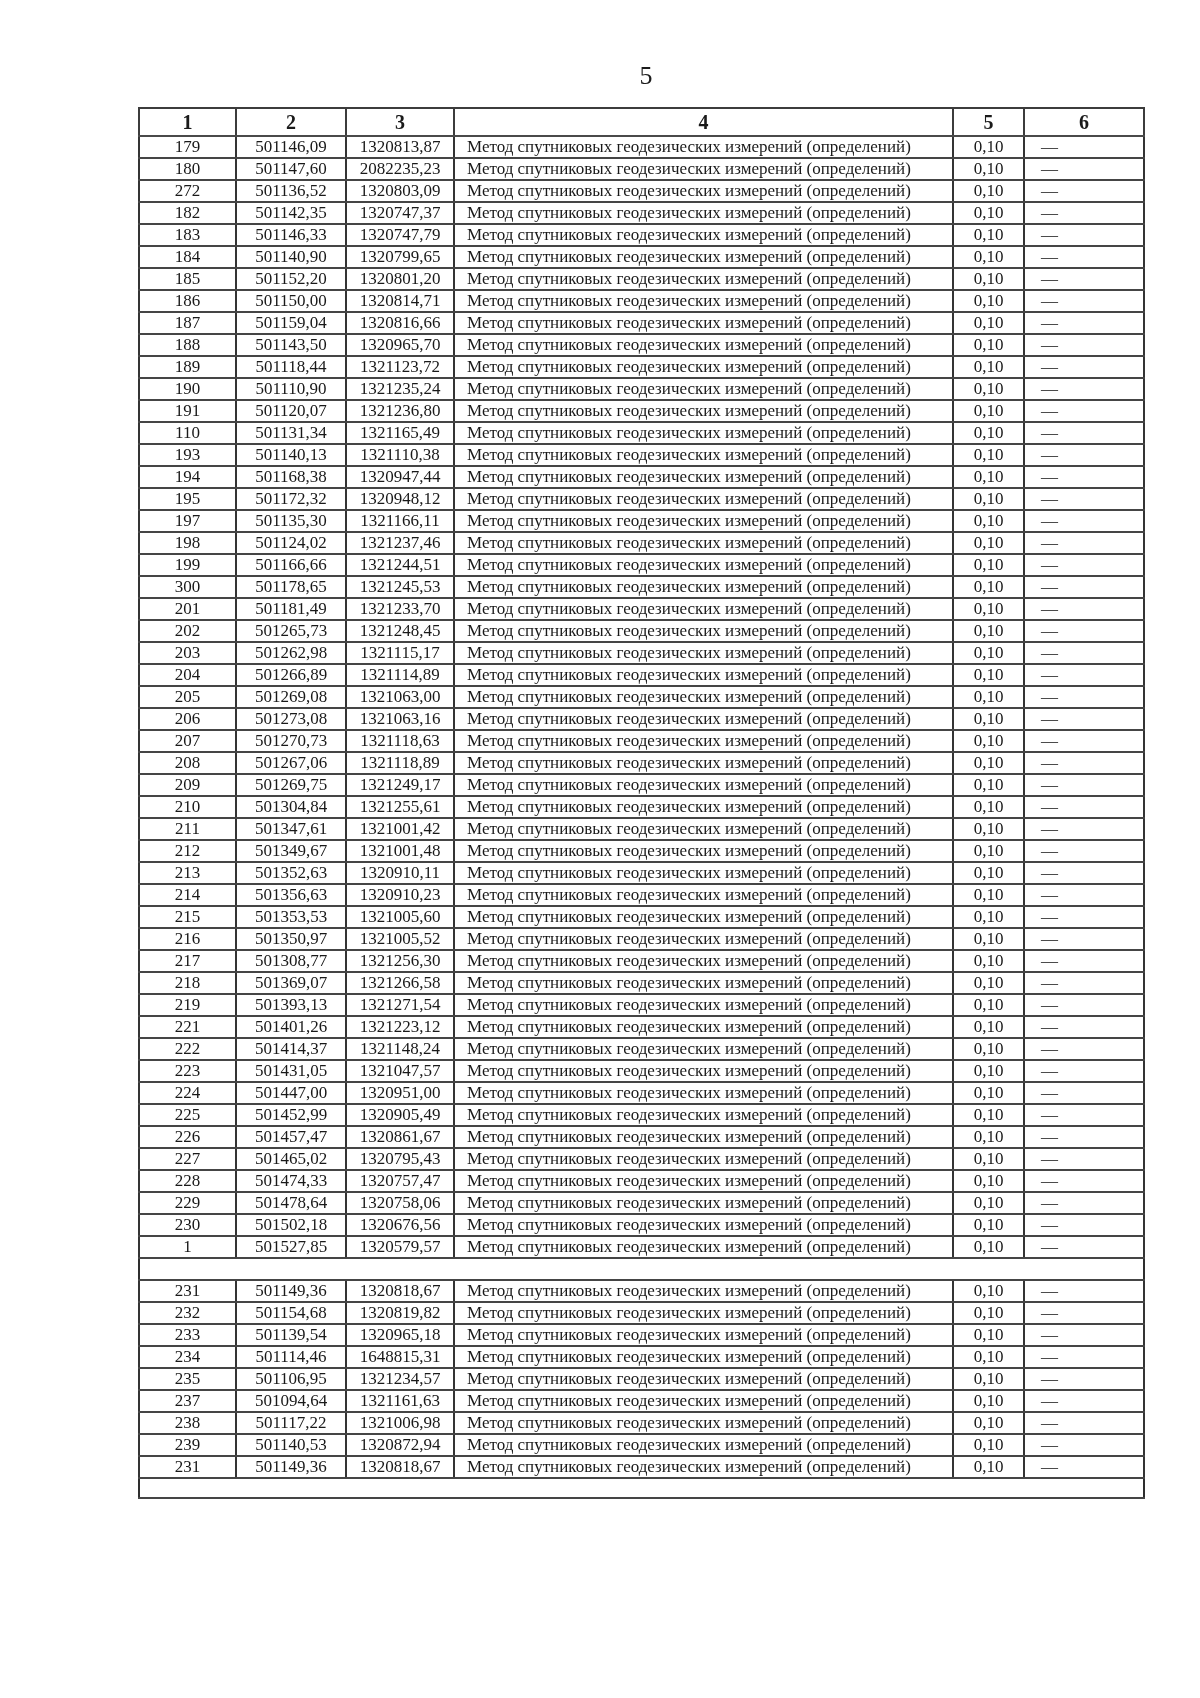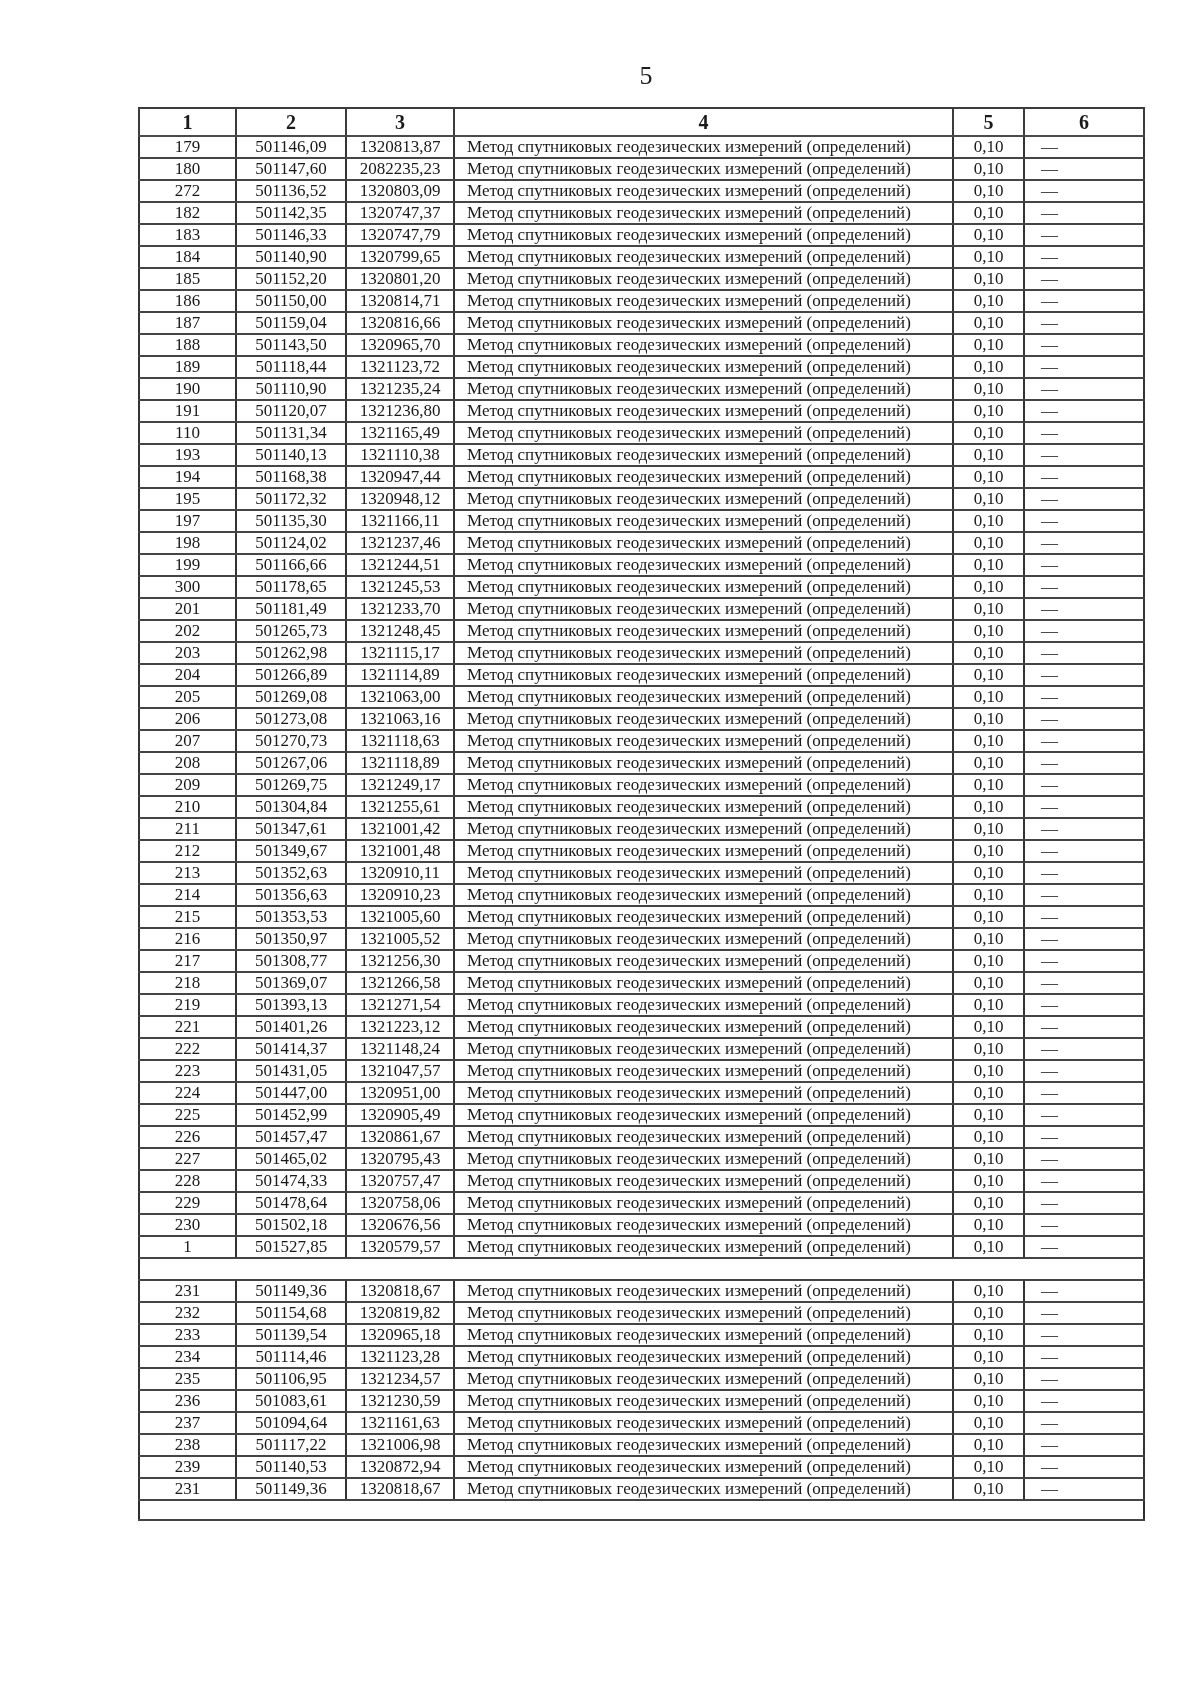--- a/index.html
+++ b/index.html
@@ -541,37 +541,29 @@
         <td>233</td>
         <td>501139,54</td>
         <td>1320965,18</td>
         <td class="method">Метод спутниковых геодезических измерений (определений)</td>
         <td>0,10</td>
         <td class="dash">—</td>
       </tr>
       <tr>
         <td>234</td>
         <td>501114,46</td>
-        <td>1321123,28</td>
+        <td>1648815,31</td>
         <td class="method">Метод спутниковых геодезических измерений (определений)</td>
         <td>0,10</td>
         <td class="dash">—</td>
       </tr>
       <tr>
         <td>235</td>
         <td>501106,95</td>
         <td>1321234,57</td>
-        <td class="method">Метод спутниковых геодезических измерений (определений)</td>
-        <td>0,10</td>
-        <td class="dash">—</td>
-      </tr>
-      <tr>
-        <td>236</td>
-        <td>501083,61</td>
-        <td>1321230,59</td>
         <td class="method">Метод спутниковых геодезических измерений (определений)</td>
         <td>0,10</td>
         <td class="dash">—</td>
       </tr>
       <tr>
         <td>237</td>
         <td>501094,64</td>
         <td>1321161,63</td>
         <td class="method">Метод спутниковых геодезических измерений (определений)</td>
         <td>0,10</td>

